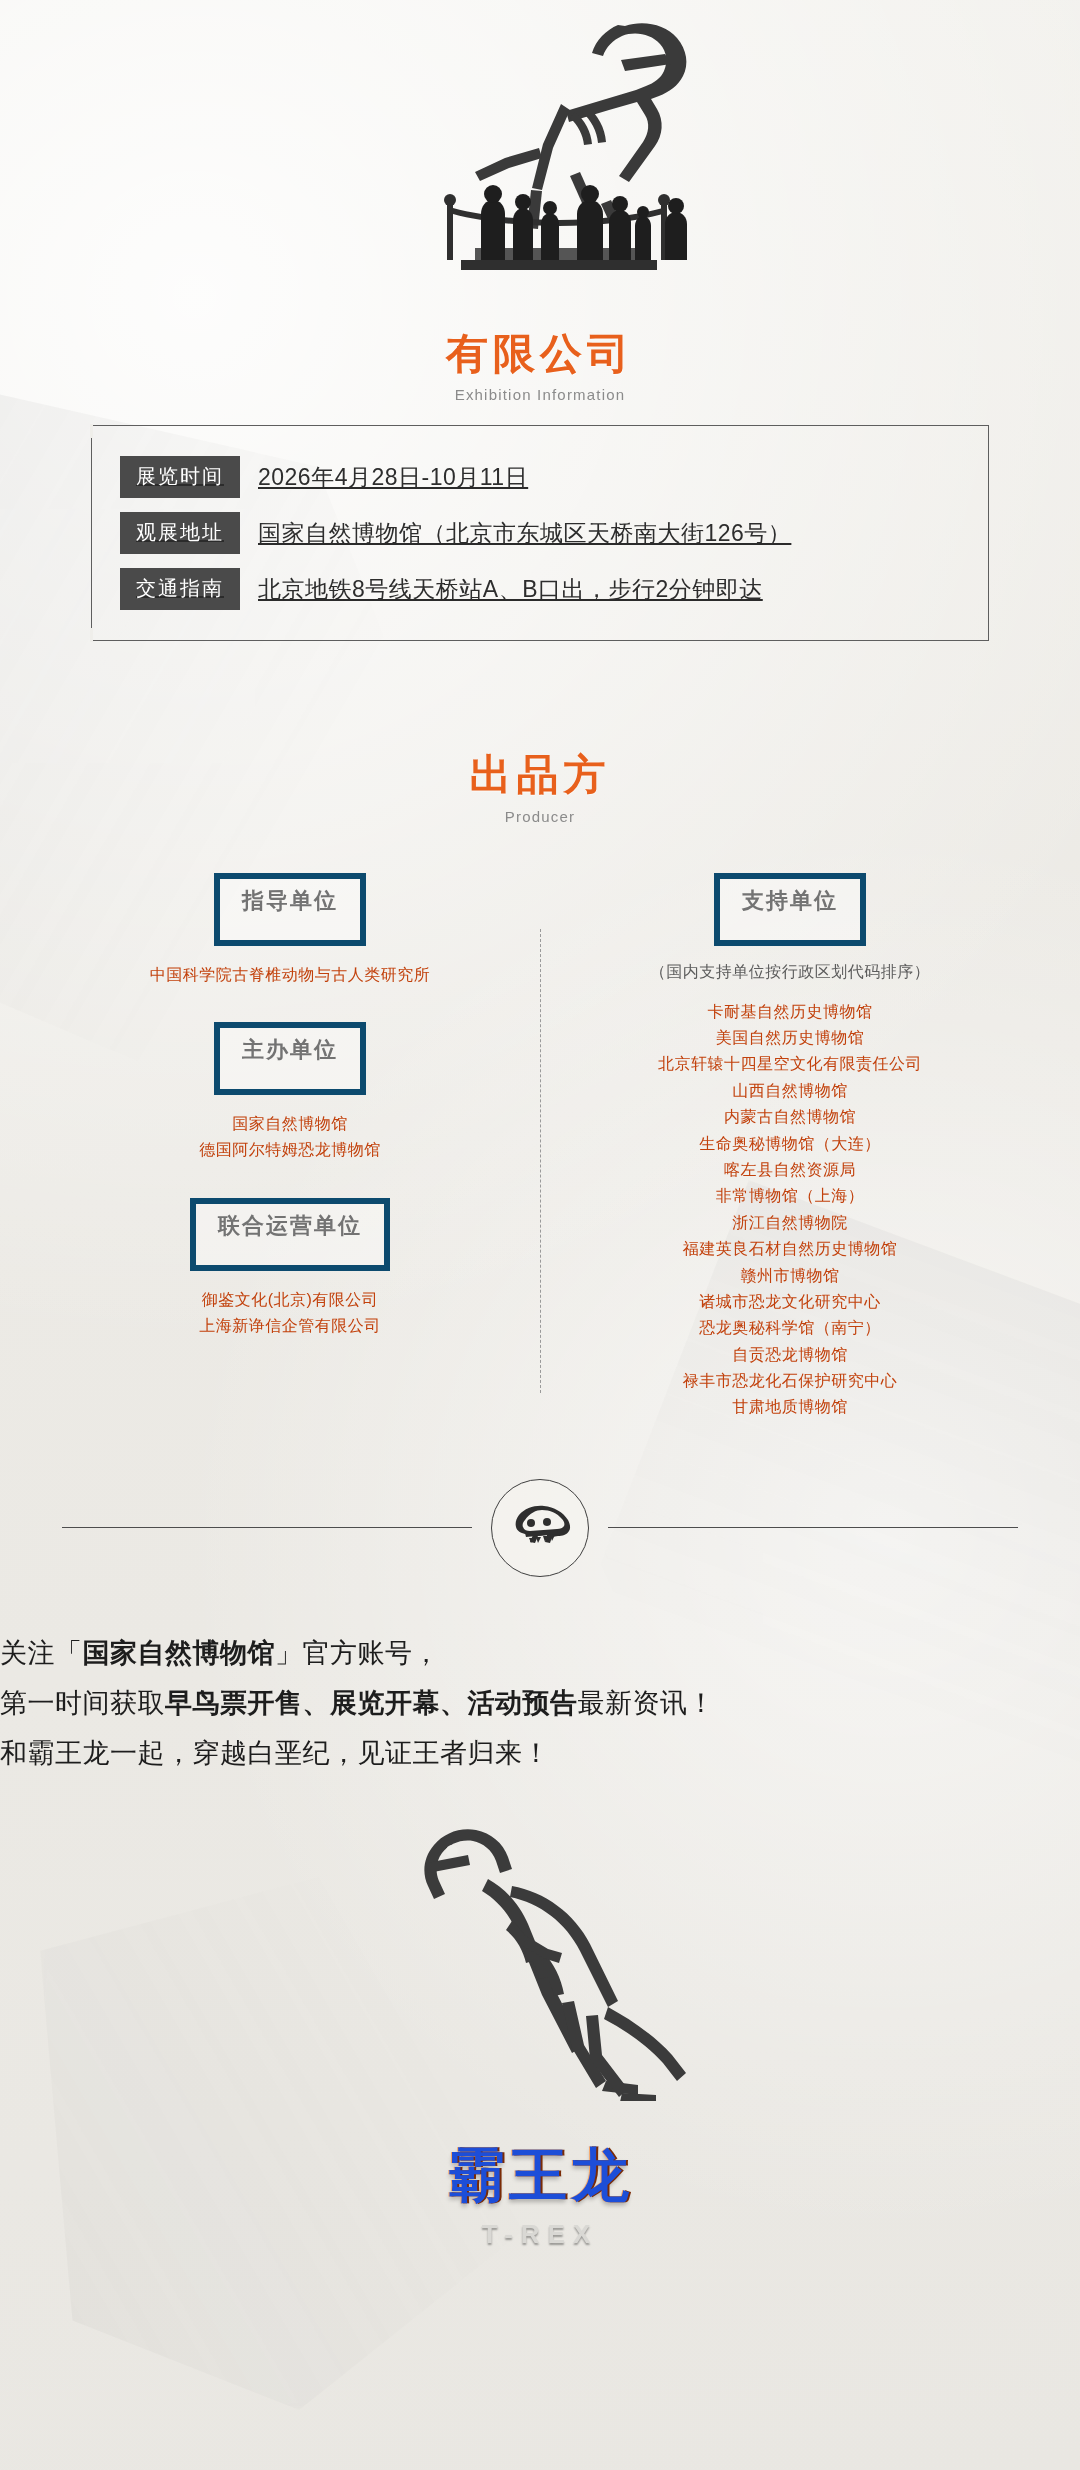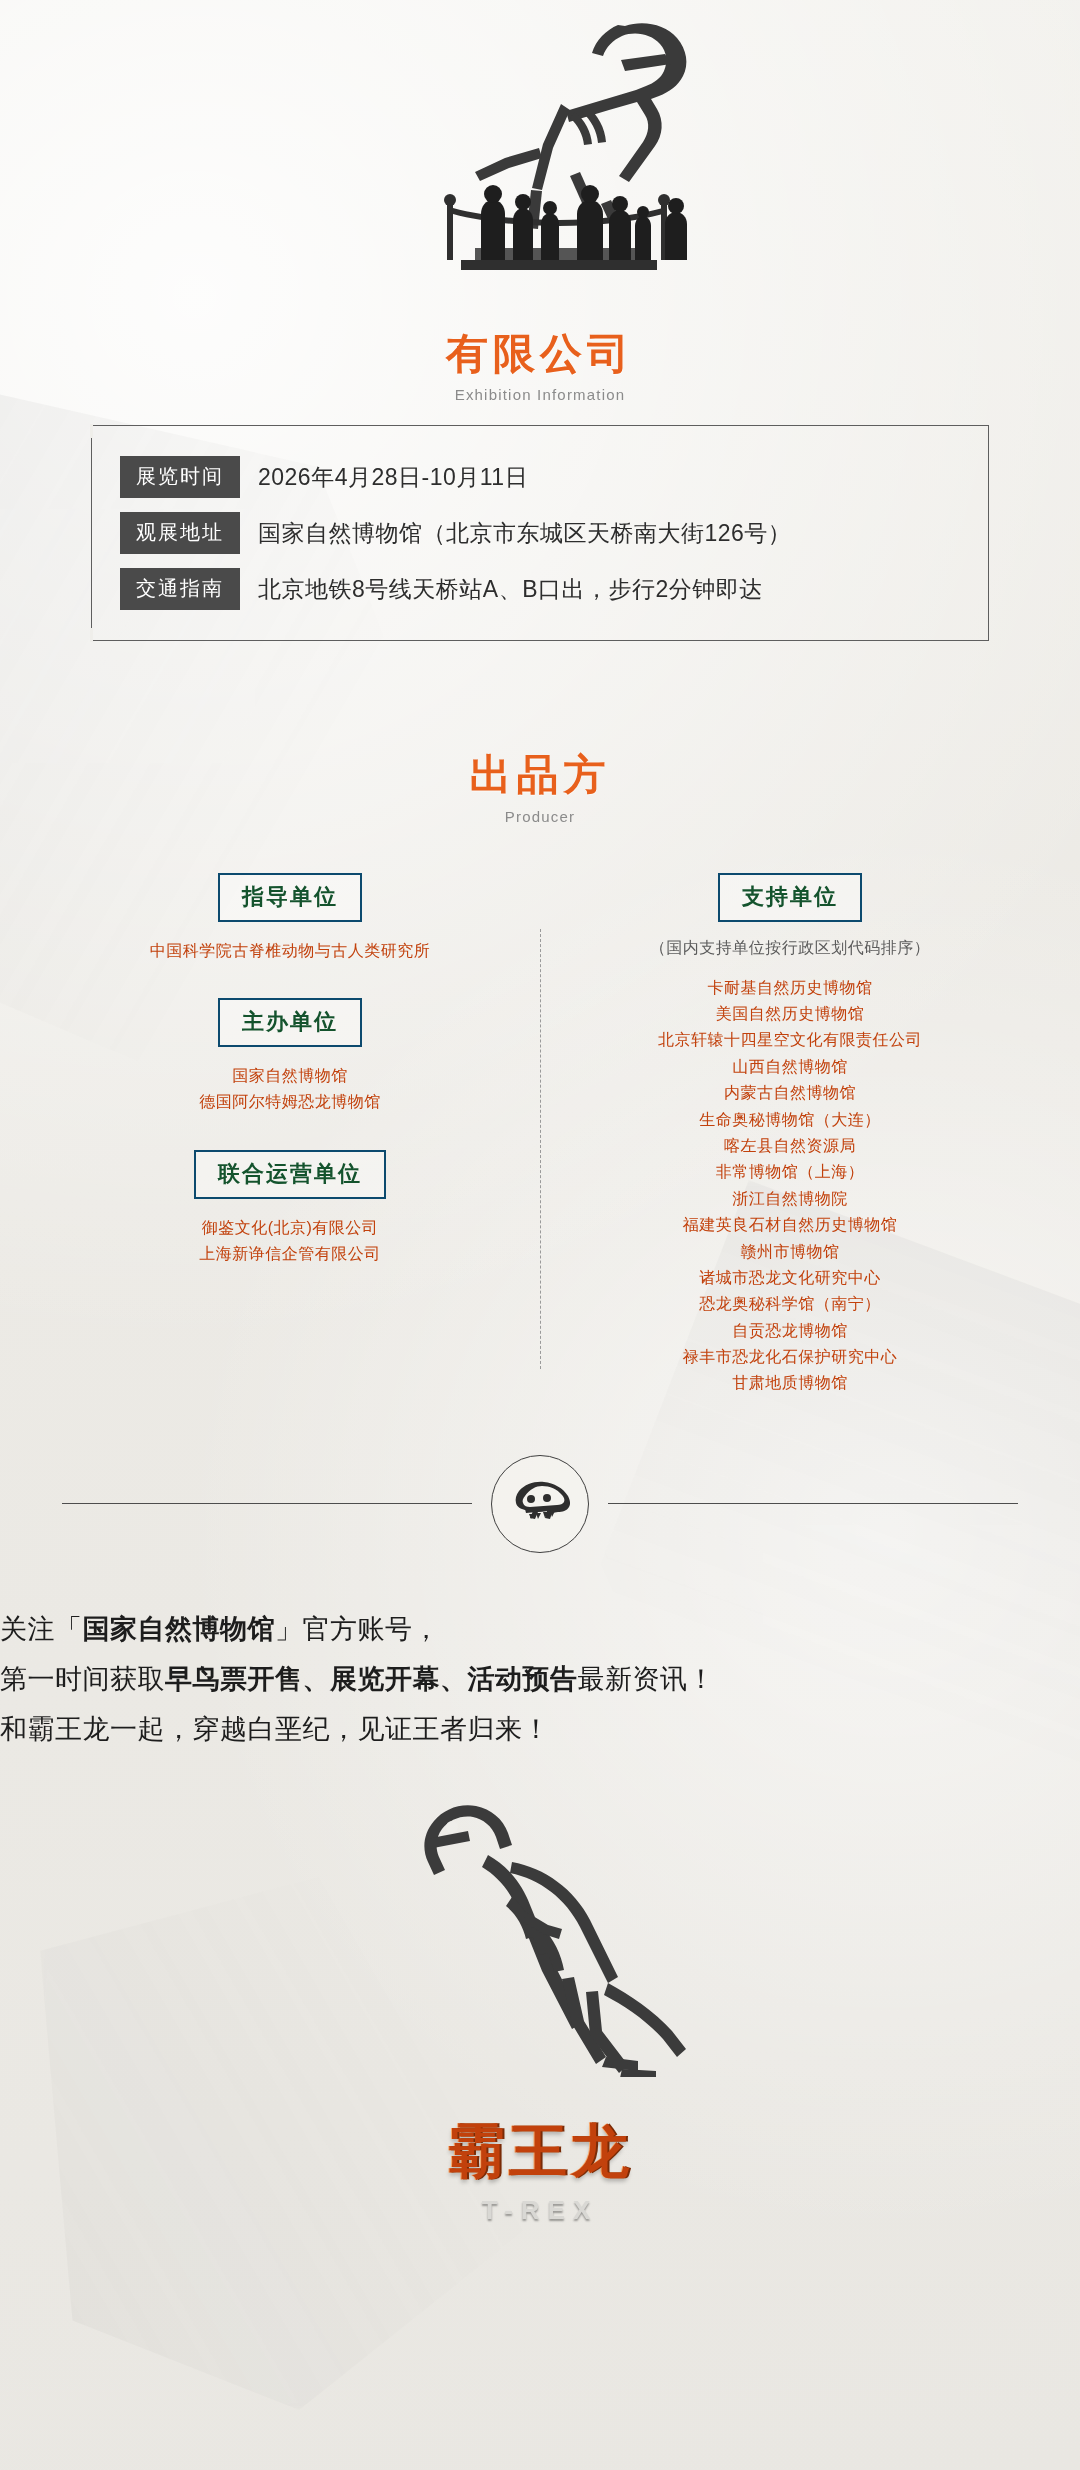--- a/index.html
+++ b/index.html
@@ -87,20 +87,21 @@
   }
 
   
   .info-box {
     position: relative;
     width: 898px;
     margin: 22px auto 0;
     border: 1px solid #5e5e5e;
     padding: 30px 34px 30px 28px;
     box-sizing: border-box;
+    text-decoration: underline;
   }
   .info-box::before,
   .info-box::after {
     content: "";
     position: absolute;
     width: 3px;
     background: #efeeea;
     left: -2px;
   }
   .info-box::before { top: -2px; height: 14px; }
@@ -147,26 +148,26 @@
   .divider-v {
     position: absolute;
     left: 50%;
     top: 56px;
     bottom: 28px;
     width: 1px;
     border-left: 1px dashed #9a9a9a;
   }
   .badge {
     display: inline-block;
-    border: 2px solid #0c4a6e;
-    padding: 7px 22px 8px;
+    border: 6px solid #0c4a6e;
+    padding: 7px 22px 24px;
     font-size: 22px;
     font-weight: 700;
     letter-spacing: 2px;
-    color: #14532d;
+    color: #737373;
     background: rgba(255,255,255,0.35);
   }
   .grp { margin-bottom: 34px; }
   .grp:last-child { margin-bottom: 0; }
   .grp-list {
     margin-top: 16px;
   }
   .grp-list div {
     font-size: 16px;
     line-height: 1.65;
@@ -235,21 +236,21 @@
     transform: translateX(-50%);
   }
   .logo {
     text-align: center;
     margin-top: 6px;
   }
   .logo .cn {
     font-size: 58px;
     font-weight: 700;
     letter-spacing: 4px;
-    color: #c2410c;
+    color: #1d4ed8;
     text-shadow:
       2px 0 0 #7a2b06,
       -1px 0 0 #f7a86a,
       0 3px 4px rgba(0,0,0,0.25);
   }
   .logo .en {
     margin-top: 4px;
     font-size: 26px;
     font-weight: 700;
     letter-spacing: 8px;

